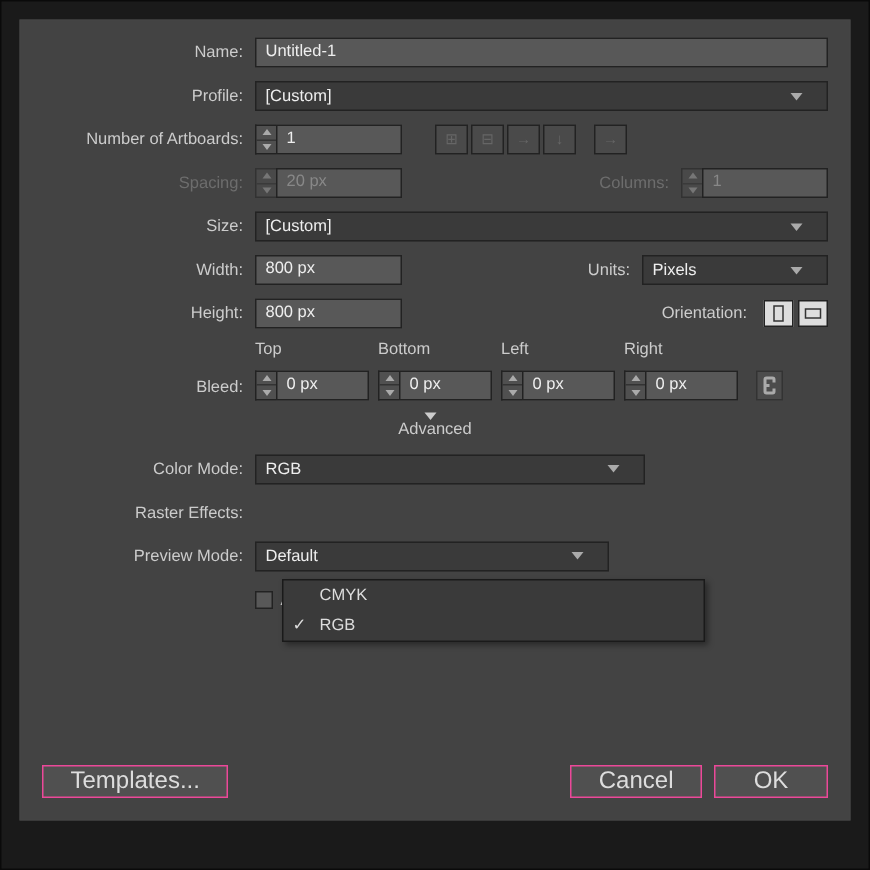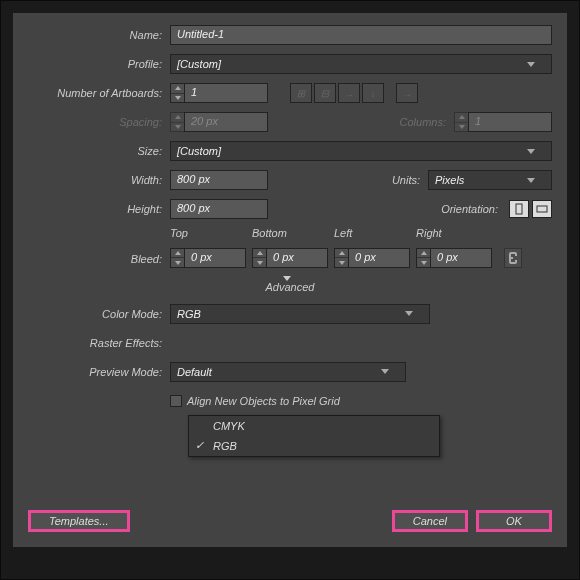--- a/index.html
+++ b/index.html
@@ -1,43 +1,43 @@
 <!DOCTYPE html>
 <html><head>
 <meta charset="utf-8">
 <style>
 * { box-sizing: border-box; margin: 0; padding: 0; font-family: Tahoma, Arial, sans-serif; }
 body { background: #000; width: 580px; height: 580px; overflow: hidden; }
 .window { width: 580px; height: 580px; background: #1a1a1a; border: 1px solid #0a0a0a; }
 .titlebar { height: 22px; background: linear-gradient(#3a3a3a,#2a2a2a); color: #ddd; font-size: 11px; padding: 4px 8px; border-bottom: 1px solid #111; }
-.dialog { margin: 12px; border: 1px solid #444; background: #434343; height: 534px; padding: 10px 14px; position: relative; font-style: italic; }
+.dialog { margin: 12px; border: 1px solid #444; background: #434343; height: 534px; padding: 10px 14px; position: relative; }
 .row { display: flex; align-items: center; margin-bottom: 7px; min-height: 22px; }
 .label { width: 142px; text-align: right; color: #ccc; font-size: 11px; padding-right: 8px; }
 .label.dim { color: #6d6d6d; }
 .input { background: #585858; border: 1px solid #222; color: #eee; font-size: 11px; height: 20px; padding: 2px 6px; }
 .input.wide { flex: 1; }
 .input.sel { background: #3a3a3a; display: flex; align-items: center; justify-content: space-between; padding-right: 16px; gap: 48px; }
 .dropdown-arrow { width: 0; height: 0; border-left: 4px solid transparent; border-right: 4px solid transparent; border-top: 5px solid #aaa; }
 .stepper { display: inline-flex; }
 .stepper-btns { width: 14px; height: 20px; background: #505050; border: 1px solid #222; border-right: none; display: flex; flex-direction: column; }
 .stepper-btns div { flex: 1; display: flex; align-items: center; justify-content: center; }
 .stepper-btns div:first-child { border-bottom: 1px solid #333; }
 .arr-up { width: 0; height: 0; border-left: 3px solid transparent; border-right: 3px solid transparent; border-bottom: 4px solid #aaa; }
 .arr-down { width: 0; height: 0; border-left: 3px solid transparent; border-right: 3px solid transparent; border-top: 4px solid #aaa; }
 .icon-btn { width: 22px; height: 20px; background: #505050; border: 1px solid #222; display: inline-flex; align-items: center; justify-content: center; margin-left: 2px; color: #888; font-size: 10px; }
 .icon-btn.dim { color: #666; background: #4a4a4a; }
 .section-hdr { display: flex; align-items: center; color: #ccc; font-size: 11px; margin: 8px 0 10px 0; flex-direction: column; }
 .tri-down { width: 0; height: 0; border-left: 4px solid transparent; border-right: 4px solid transparent; border-top: 5px solid #ccc; margin-right: 6px; }
 .bleed-label { color: #ccc; font-size: 11px; margin-bottom: 2px; }
 .checkbox { width: 12px; height: 12px; background: #585858; border: 1px solid #222; display: inline-block; margin-right: 5px; }
-.popup { position: absolute; left: 174px; top: 372px; width: 252px; background: #3a3a3a; border: 1px solid #1a1a1a; z-index: 10; box-shadow: 2px 2px 4px rgba(0,0,0,.4); margin-top: 29px; }
+.popup { position: absolute; left: 174px; top: 372px; width: 282px; background: #3a3a3a; border: 1px solid #1a1a1a; z-index: 10; box-shadow: 2px 2px 4px rgba(0,0,0,.4); }
 .popup-item { color: #ddd; font-size: 11px; padding: 4px 10px 4px 24px; position: relative; }
 .check { position: absolute; left: 6px; top: 3px; color: #ddd; }
 .footer { position: absolute; bottom: 14px; left: 14px; right: 14px; display: flex; justify-content: space-between; }
-.btn { background: #505050; border: 3px solid #ec4899; color: #ddd; font-size: 11px; height: 22px; padding: 0 18px; display: inline-flex; align-items: center; justify-content: center; min-width: 76px; }
+.btn { background: #505050; border: 1px solid #ec4899; color: #ddd; font-size: 16px; height: 22px; padding: 0 18px; display: inline-flex; align-items: center; justify-content: center; min-width: 76px; }
 .orient-box { width: 20px; height: 18px; background: #ddd; border: 1px solid #222; display: inline-flex; align-items: center; justify-content: center; margin-left: 3px; }
 .orient-box svg { width: 12px; height: 12px; }
 .link-icon { width: 18px; height: 20px; display: inline-flex; align-items: center; justify-content: center; border: 1px solid #333; background: #4c4c4c; margin-left: 6px; }
 </style>
 </head>
 <body>
 
 <div class="window">
   <div class="dialog">
 

